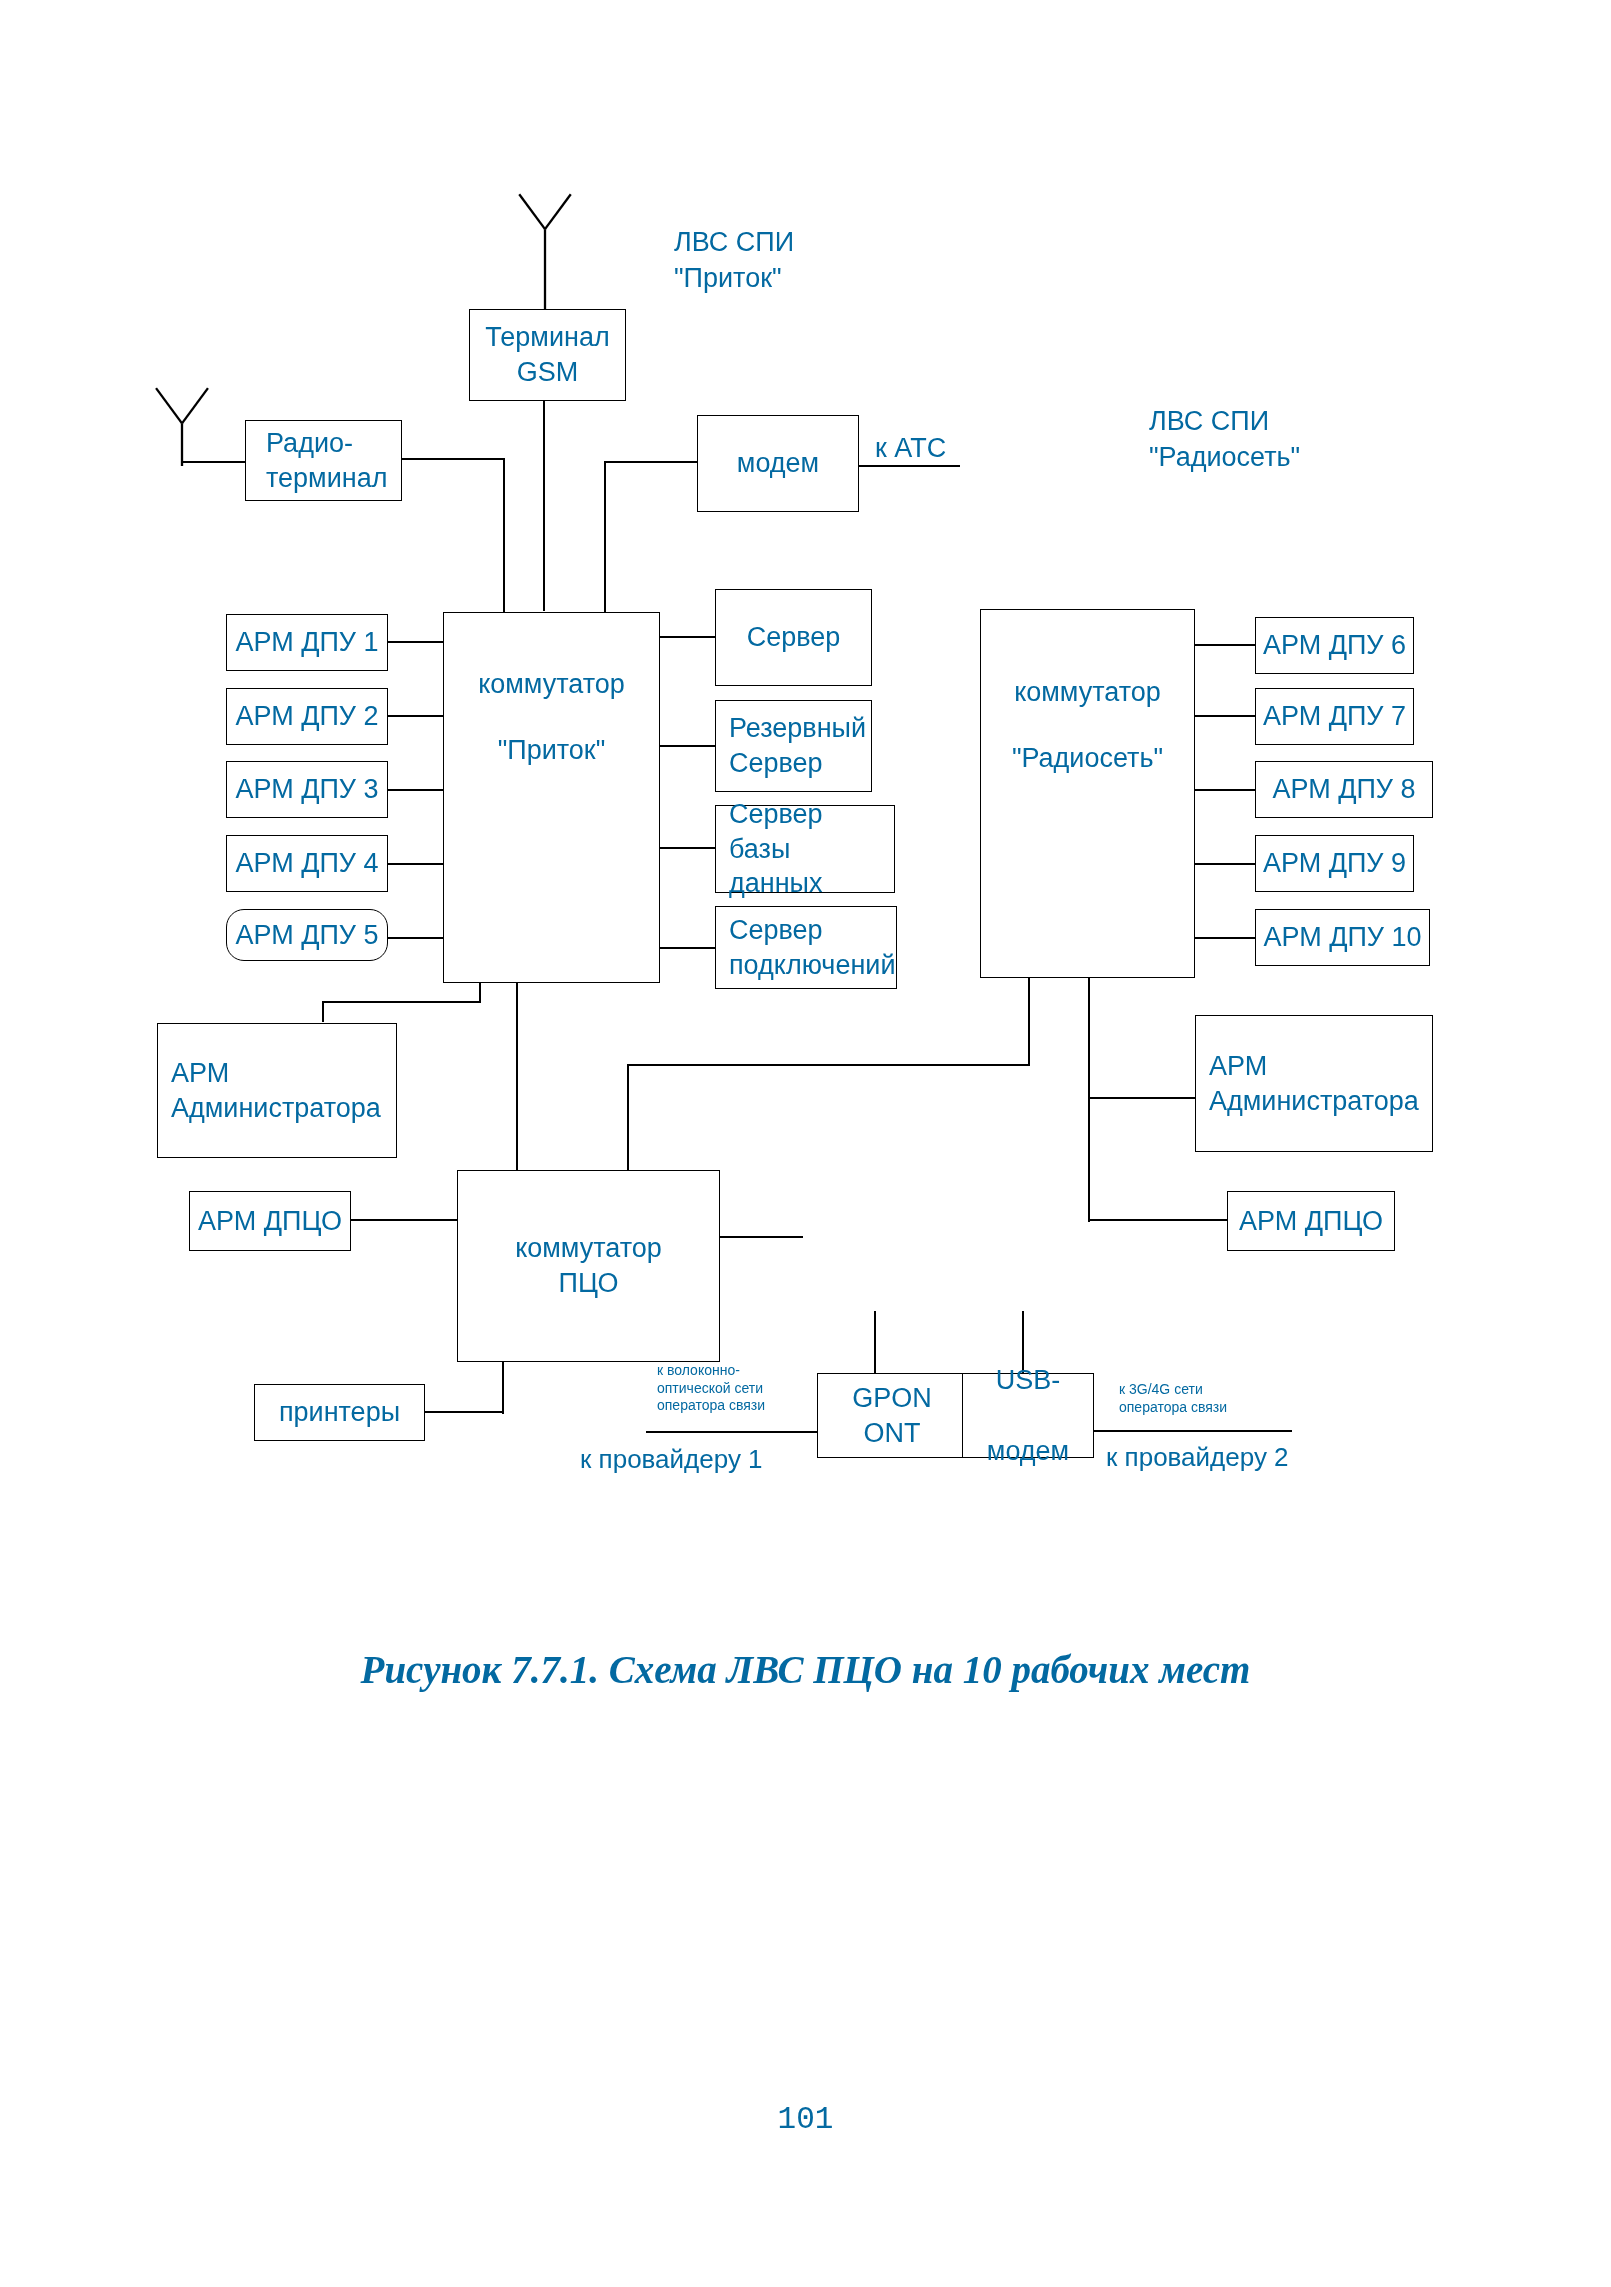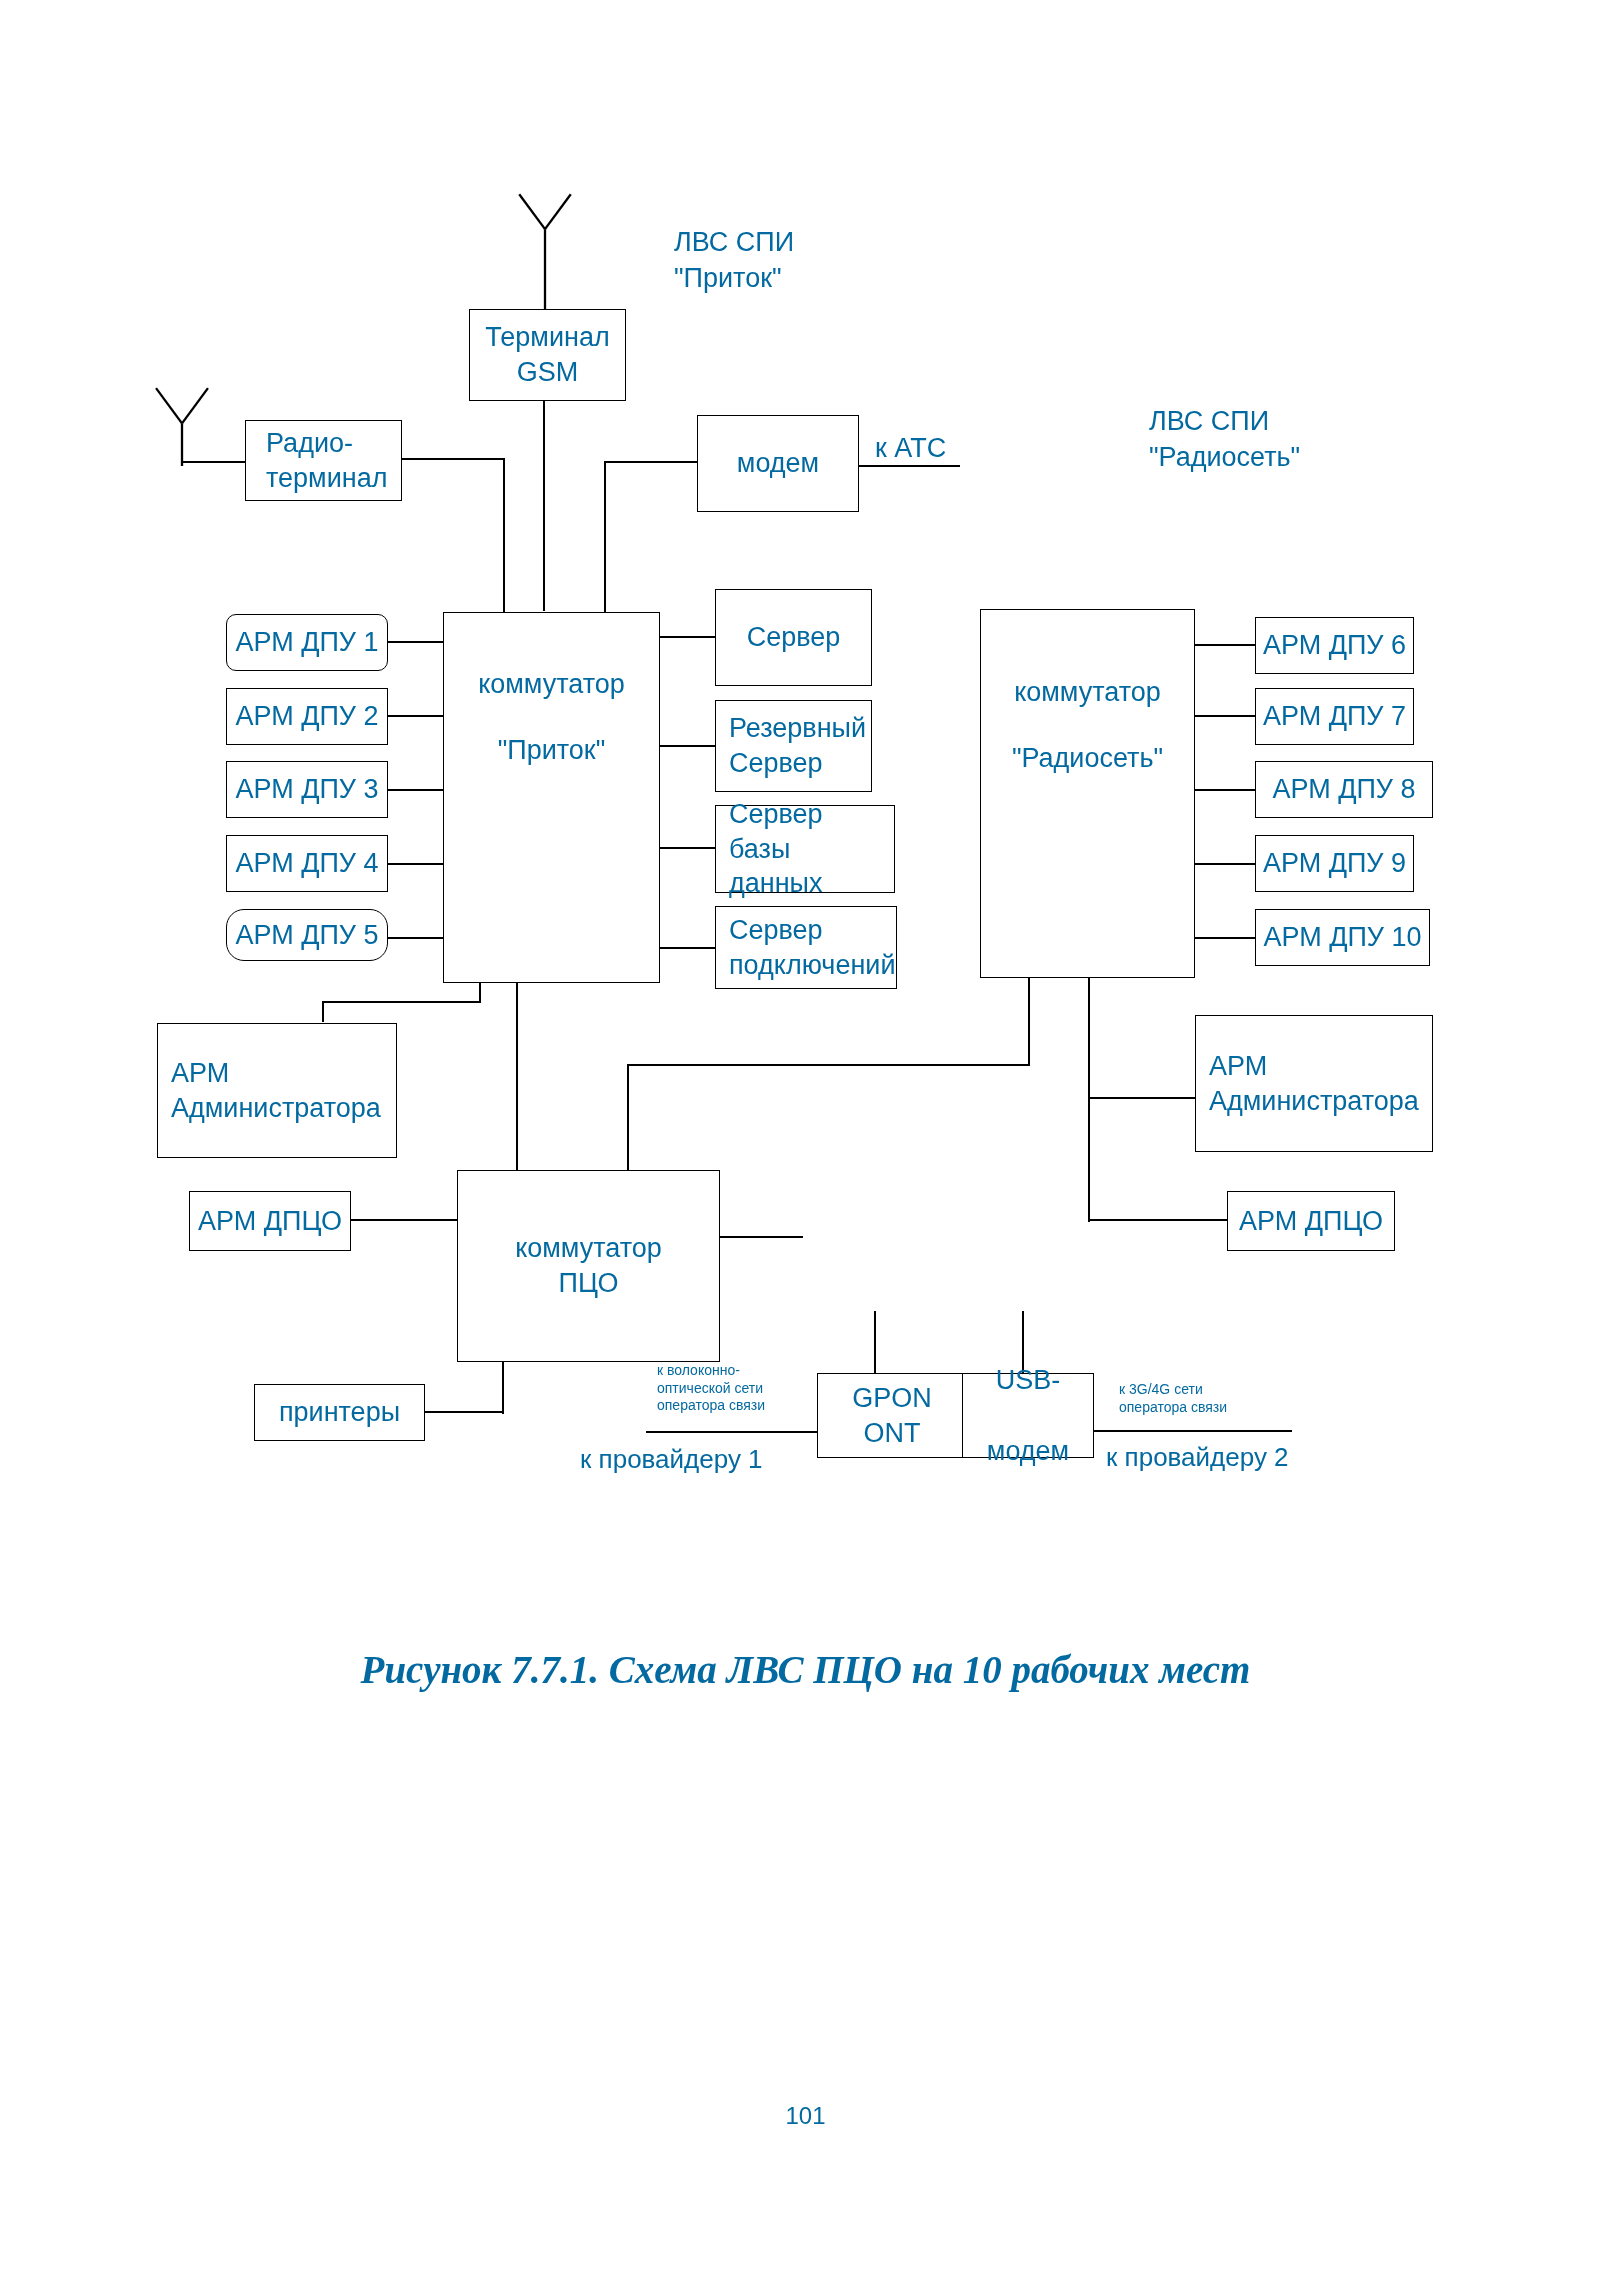--- a/index.html
+++ b/index.html
@@ -53,22 +53,22 @@
     font-family:"Liberation Serif", serif;
     font-size:39px;
     font-weight:bold;
     font-style:italic;
   }
   .pagenum{
     position:absolute;
     left:0;right:0;
     top:2102px;
     text-align:center;
-    font-family:Liberation Sans, sans-serif;
-    font-size:24px;
+    font-family:Liberation Mono, monospace;
+    font-size:31px;
   }
   .inner{position:absolute;font-size:27px;}
 </style>
 </head>
 <body>
 
 <div id="page">
 
   <svg style="position:absolute;left:506px;top:185px;" width="78" height="127" viewBox="0 0 84 138">
     <line x1="42" y1="48" x2="14" y2="10" stroke="#000" stroke-width="2.5"></line>
@@ -186,21 +186,21 @@
   <div class="box leftalign" style="left:715px;top:906px;width:182px;height:83px;">
     <span>Сервер</span>
     <span>подключений</span>
   </div>
 
   <div class="box topalign" style="left:980px;top:609px;width:215px;height:369px;padding-top:65px;">
     <span>коммутатор</span>
     <span style="margin-top:31px;">"Радиосеть"</span>
   </div>
 
-  <div class="box" style="left:226px;top:614px;width:162px;height:57px;border-radius:10px;">
+  <div class="box" style="left:226px;top:614px;width:162px;height:57px;">
       <span>АРМ ДПУ 1</span>
     </div>
   <div class="box" style="left:226px;top:688px;width:162px;height:57px;">
       <span>АРМ ДПУ 2</span>
     </div>
   <div class="box" style="left:226px;top:761px;width:162px;height:57px;">
       <span>АРМ ДПУ 3</span>
     </div>
   <div class="box" style="left:226px;top:835px;width:162px;height:57px;">
       <span>АРМ ДПУ 4</span>

